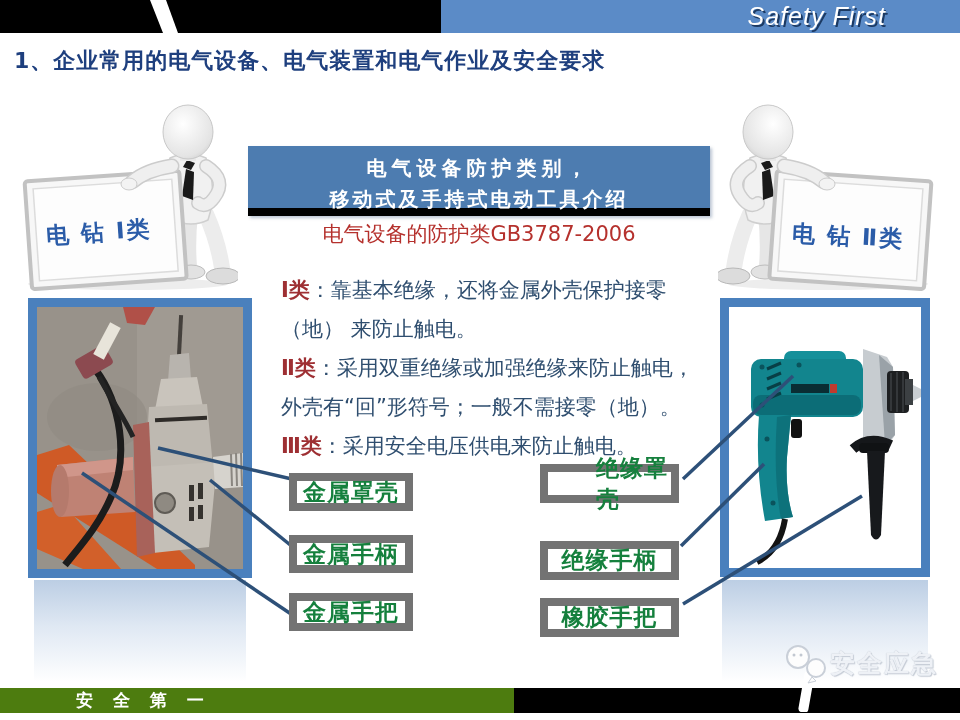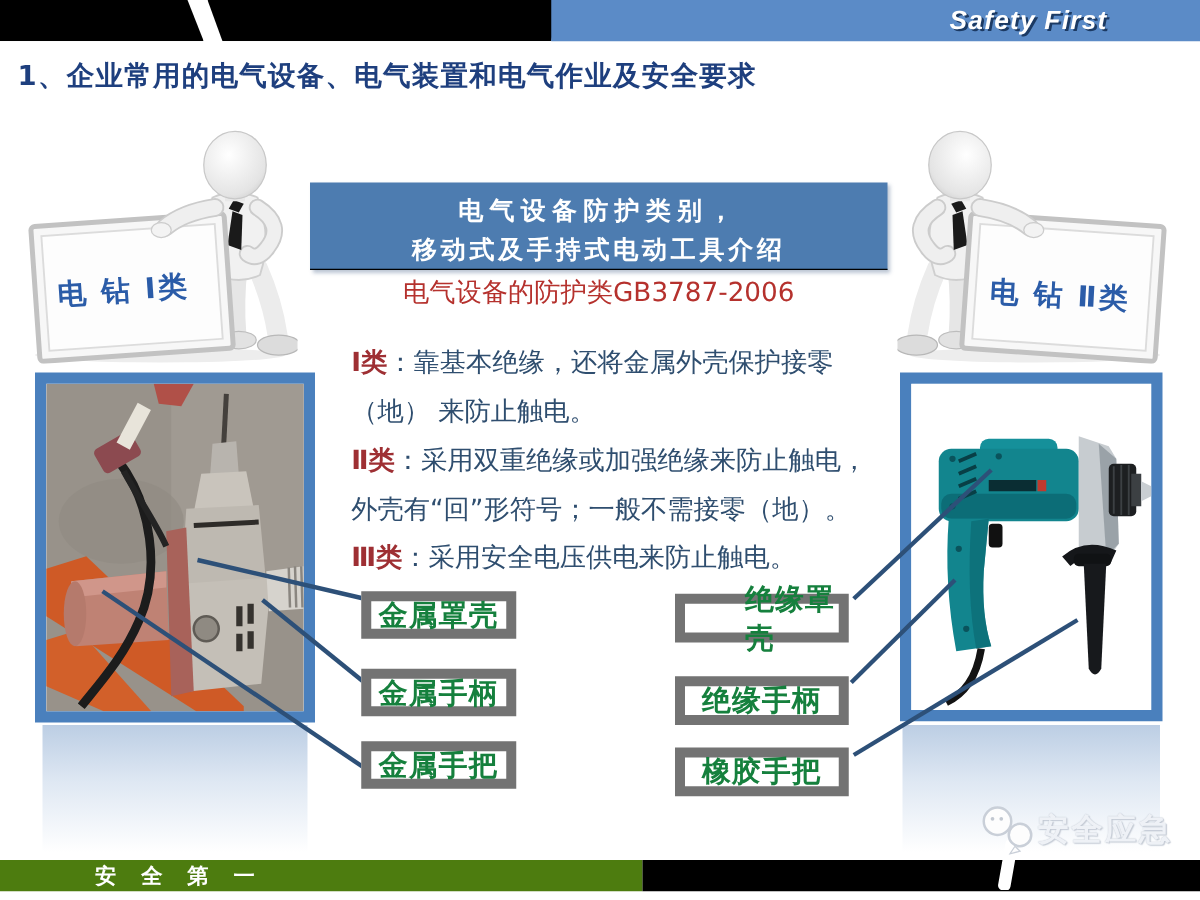--- a/index.html
+++ b/index.html
@@ -7,28 +7,28 @@
     position:relative; width:960px; height:720px; background:#ffffff;
     overflow:hidden; font-family:"DejaVu Sans", sans-serif;
   }
   
   .bar-black-1 { position:absolute; left:0; top:0; width:163px; height:33px; background:#000;
     clip-path:polygon(0 0,150px 0,163px 100%,0 100%); }
   .bar-black-2 { position:absolute; left:0; top:0; width:447px; height:33px; background:#000;
     clip-path:polygon(166px 0,447px 0,441px 100%,178px 100%); }
   .bar-blue { position:absolute; left:441px; top:0; width:519px; height:33px; background:#5b8bc7;
     display:flex; align-items:center; justify-content:flex-end; padding-right:74px; box-sizing:border-box; }
-  .brand { color:#fff; font-style:italic; font-weight:bold; font-size:21px; letter-spacing:1px;
+  .brand { color:#fff; font-style:italic; font-weight:normal; font-size:25px; letter-spacing:1px;
     font-family:"Liberation Sans", sans-serif; text-shadow:2px 2px 0 #1c3a63; }
   
   .page-title { position:absolute; left:14px; top:46px; font-size:22px; font-weight:bold;
     color:#1e3f7e; letter-spacing:1px; white-space:nowrap; }
   
   .heading-box { position:absolute; left:248px; top:146px; width:462px; height:70px; z-index:2;
-    background:#4d7cb0; border-bottom:1px solid #000000; box-sizing:border-box; text-align:center;
+    background:#4d7cb0; border-bottom:8px solid #000000; box-sizing:border-box; text-align:center;
     color:#fff; font-weight:bold; font-size:20px; box-shadow:2px 2px 3px rgba(60,90,130,.35); }
   .heading-box .l1 { margin-top:9px; letter-spacing:5px; }
   .heading-box .l2 { margin-top:4px; letter-spacing:3px; }
   .subtitle { position:absolute; left:248px; top:220px; width:462px; text-align:center;
     font-size:21px; color:#b5312d; z-index:2; }
   .body-text { position:absolute; left:281px; top:271px; width:440px; font-size:21px;
     line-height:39px; color:#2f4e6f; z-index:4; }
   .body-text .prefix { color:#9e2f33; font-weight:bold; }
   
   .mascot { position:absolute; width:230px; height:195px; z-index:3; }
@@ -51,21 +51,21 @@
   
   .connectors { position:absolute; left:0; top:0; z-index:5; pointer-events:none; }
   .connectors line { stroke:#2d5078; stroke-width:3.5; }
   
   .callout { position:absolute; background:#fff; border:8px solid #737373; z-index:6;
     display:flex; align-items:center; justify-content:center; font-size:23px; font-weight:bold;
     color:#15803d; letter-spacing:1px; box-sizing:border-box; }
   .c-l0 { left:289px; top:473px; width:124px; height:38px; }
   .c-l1 { left:289px; top:535px; width:124px; height:38px; }
   .c-l2 { left:289px; top:593px; width:124px; height:38px; }
-  .c-r0 { left:540px; top:475px; width:139px; height:39px;padding-left:48px; }
+  .c-r0 { left:540px; top:464px; width:139px; height:39px;padding-left:48px; }
   .c-r1 { left:540px; top:541px; width:139px; height:39px; }
   .c-r2 { left:540px; top:598px; width:139px; height:39px;text-align:right; }
   
   .footer-blue { position:absolute; left:0; top:688px; width:514px; height:25px; background:#4d7c0f;
     display:flex; align-items:center; z-index:2; }
   .slogan { margin-left:76px; color:#fff; font-size:17px; letter-spacing:7px; font-weight:bold; }
   .footer-black { position:absolute; left:514px; top:688px; width:446px; height:25px; background:#000; z-index:2; }
   .watermark { position:absolute; left:778px; top:637px; width:175px; height:75px; z-index:7; }
   .wm-text { position:absolute; left:52px; top:10px; font-size:25px; font-weight:bold;
     color:#eef1f6; letter-spacing:2px; text-shadow:0 0 1px #b9c1cc, 1px 1px 1px #c6ccd6; }

